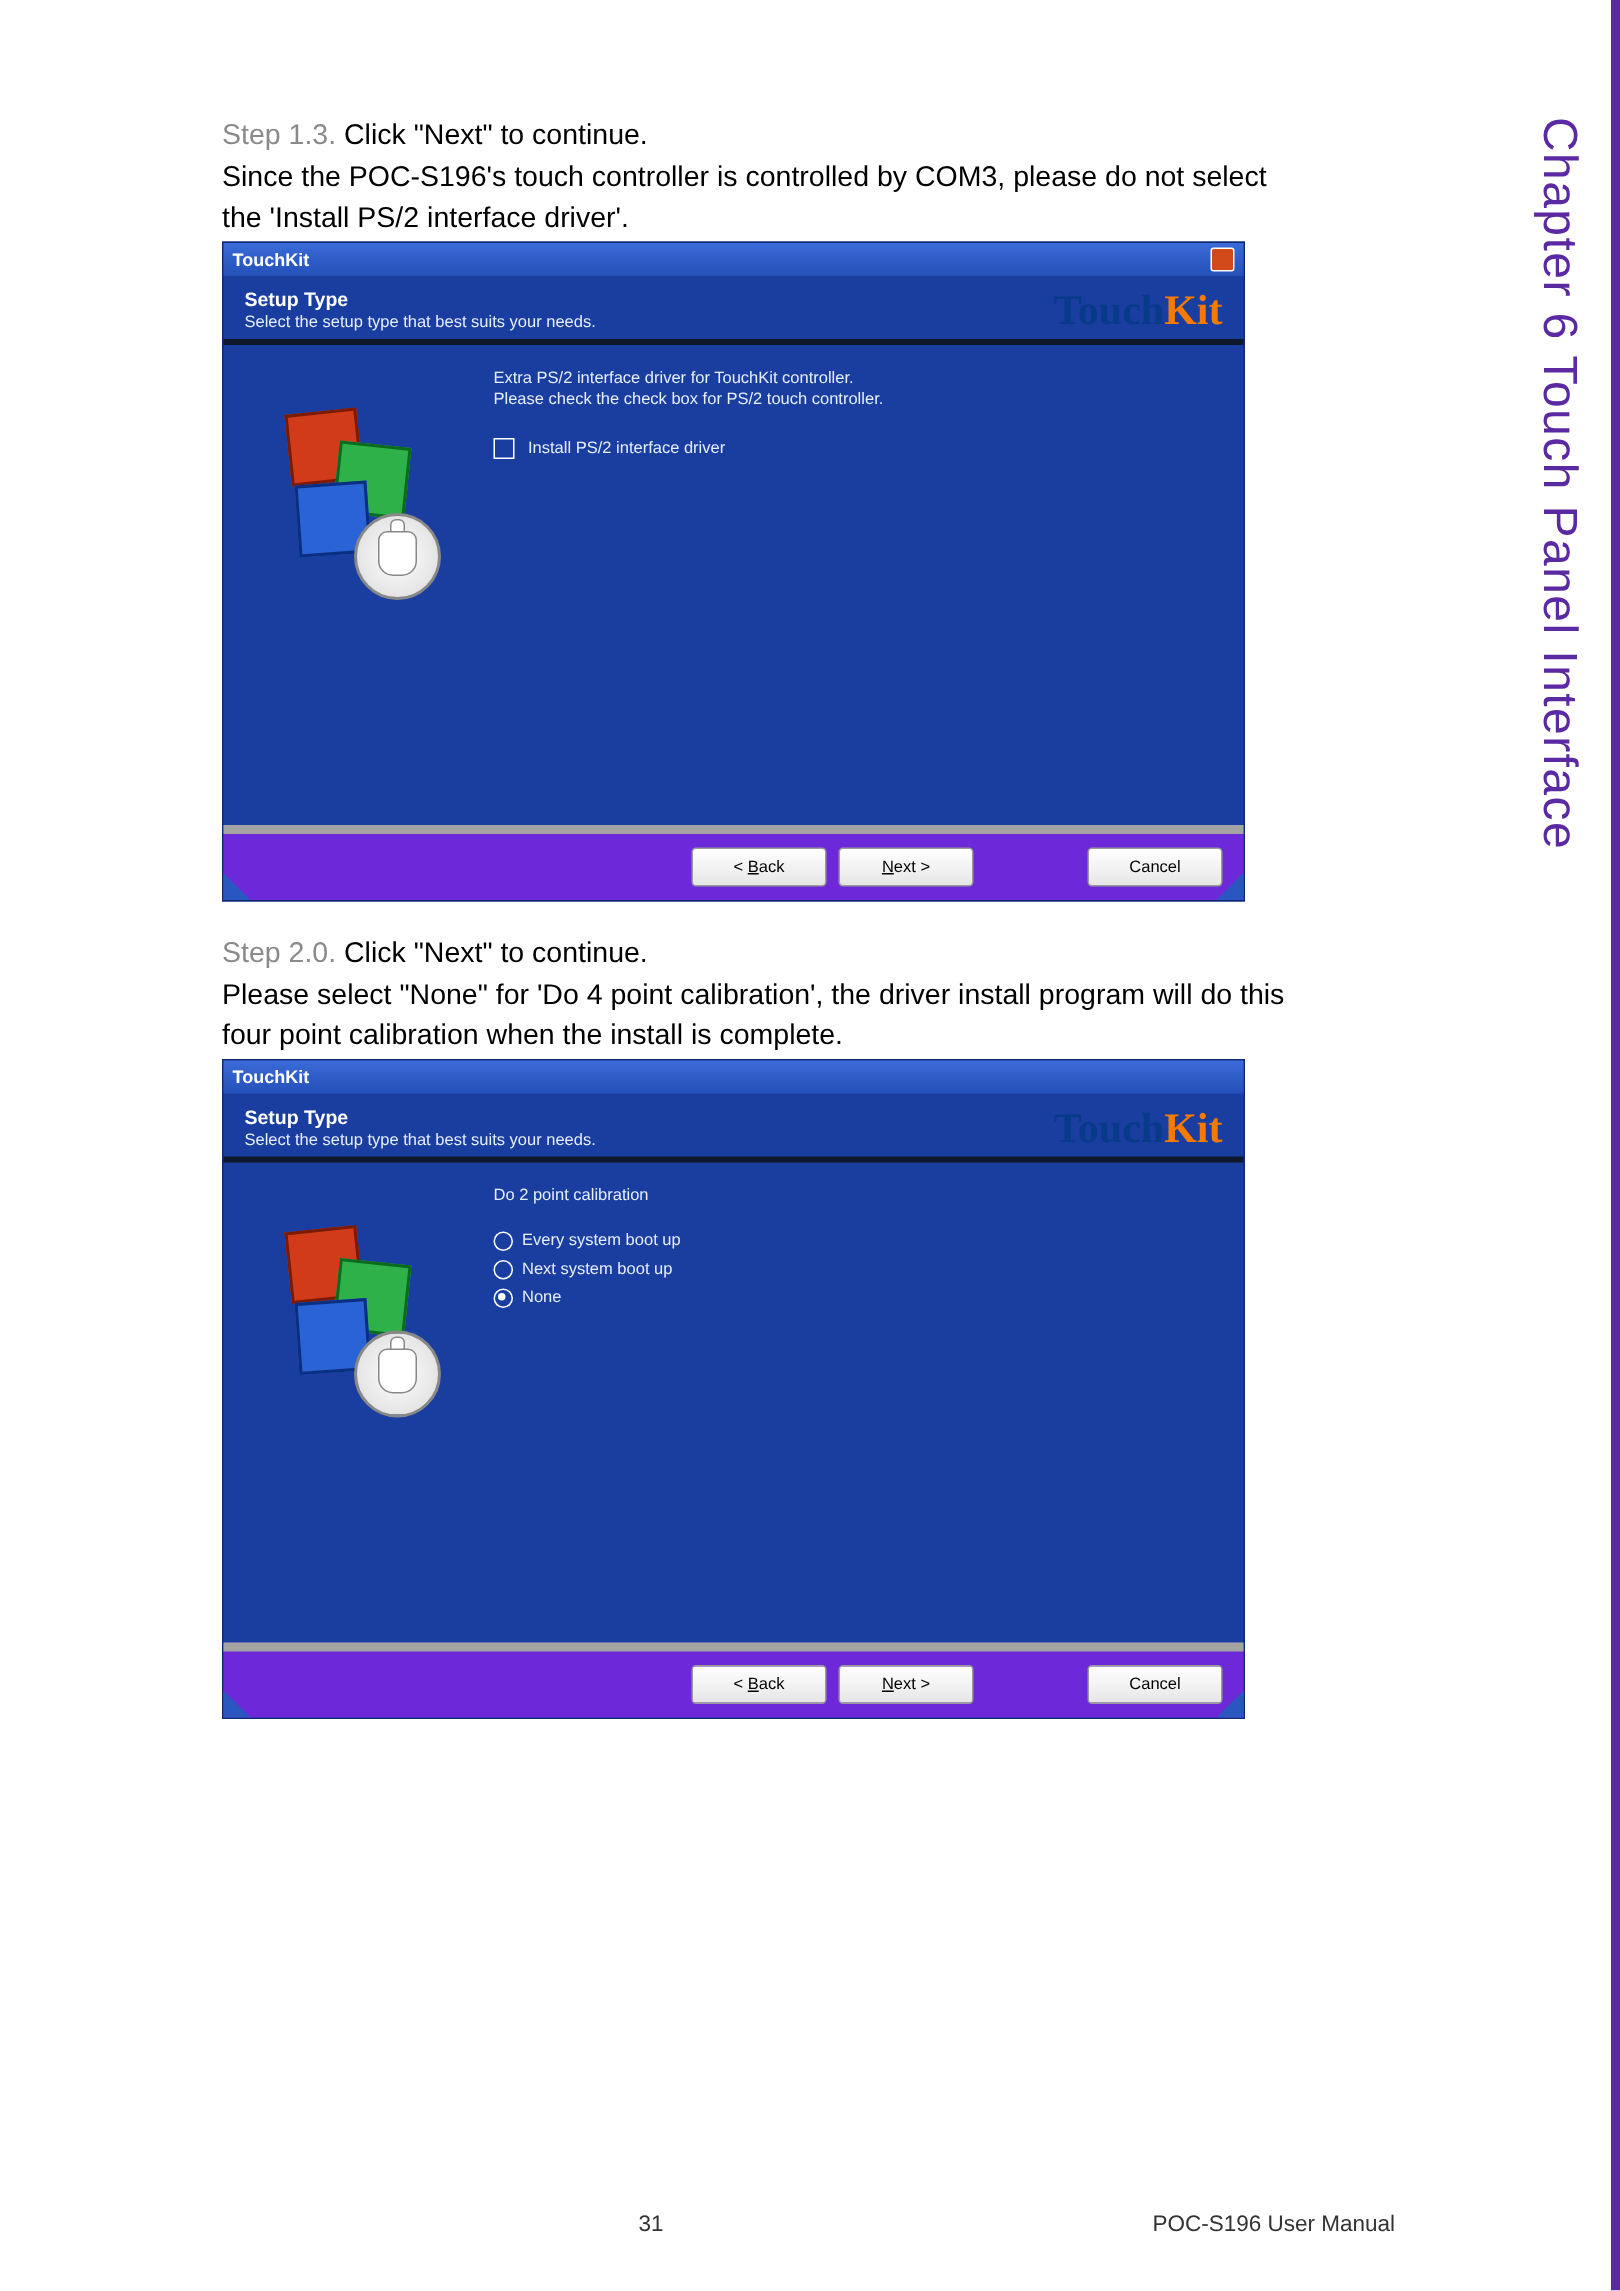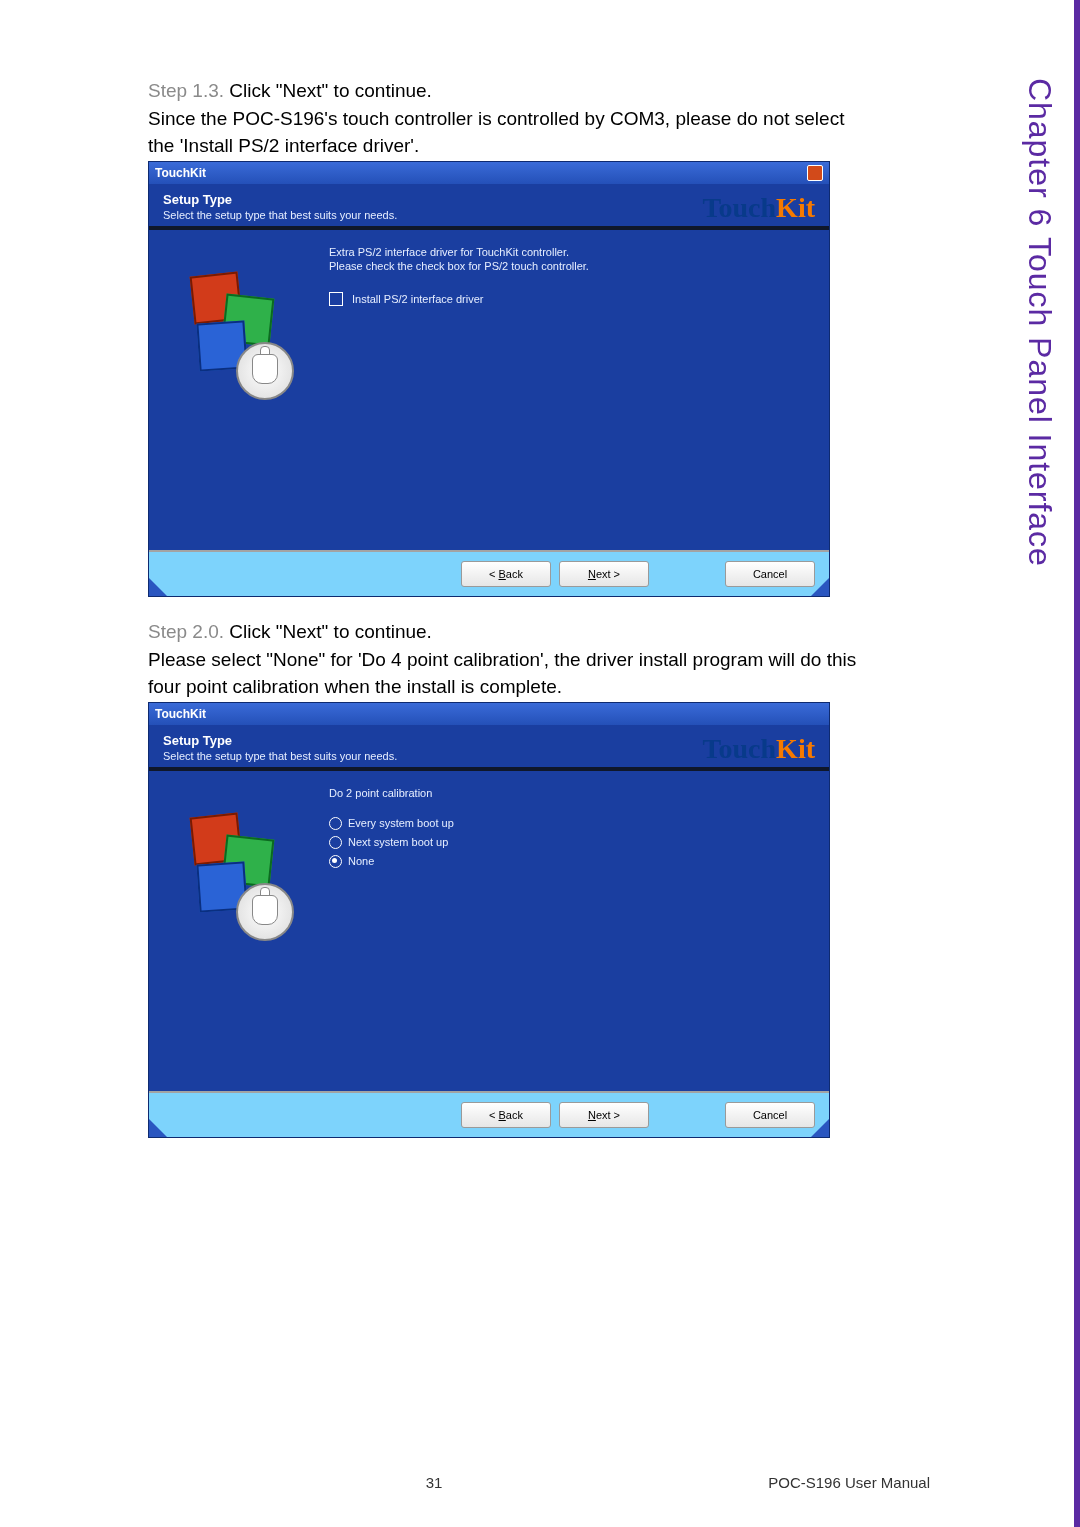--- a/index.html
+++ b/index.html
@@ -26,21 +26,21 @@
   .dlg-body{display:flex;min-height:320px}
   .dlg-side{width:180px;display:flex;align-items:flex-start;justify-content:center;padding-top:40px}
   .dlg-main{flex:1;padding:16px 24px 16px 0;font-size:11px;color:#e6eeff}
   .dlg-main .info-line{margin-bottom:2px}
   .chk-row{display:flex;align-items:center;margin-top:20px;gap:9px}
   .chk{width:12px;height:12px;border:1px solid #fff;background:#1a3ea0}
   .radio-group{margin-top:18px}
   .radio-row{display:flex;align-items:center;gap:6px;margin:6px 0;font-size:11px}
   .radio{width:11px;height:11px;border:1px solid #fff;border-radius:50%;background:#1a3ea0;position:relative;flex:0 0 auto}
   .radio.sel::after{content:"";position:absolute;left:2px;top:2px;width:5px;height:5px;border-radius:50%;background:#fff}
-  .dlg-footer{height:44px;background:#7dd3fc;border-top:2px solid #a3a3a3;display:flex;align-items:center;justify-content:center;gap:8px;padding:0 14px;position:relative}
+  .dlg-footer{height:44px;background:#6d28d9;border-top:6px solid #a3a3a3;display:flex;align-items:center;justify-content:center;gap:8px;padding:0 14px;position:relative}
   .dlg-footer .btn{width:88px;height:24px;font-size:11px;border:1px solid #9a9a9a;background:linear-gradient(#fff,#e6e6e6);border-radius:3px;color:#000;display:flex;align-items:center;justify-content:center}
   .dlg-footer .spacer{flex:1}
   .dlg-footer .corner-l{position:absolute;left:0;bottom:0;width:0;height:0;border-left:18px solid #2a56c0;border-top:18px solid transparent}
   .dlg-footer .corner-r{position:absolute;right:0;bottom:0;width:0;height:0;border-right:18px solid #2a56c0;border-top:18px solid transparent}
   .wizard-icon{width:110px;height:120px;position:relative}
   .wizard-icon .sq1{position:absolute;left:8px;top:4px;width:44px;height:44px;background:#d23b1a;border:2px solid #7a1a00;transform:rotate(-6deg)}
   .wizard-icon .sq2{position:absolute;left:40px;top:26px;width:44px;height:44px;background:#2fb14a;border:2px solid #0b6a20;transform:rotate(6deg)}
   .wizard-icon .sq3{position:absolute;left:14px;top:52px;width:44px;height:44px;background:#2a63d6;border:2px solid #0a2f80;transform:rotate(-4deg)}
   .wizard-icon .hand{position:absolute;left:52px;top:72px;width:54px;height:54px;border-radius:50%;background:radial-gradient(#fff,#d9d9d9);border:2px solid #888}
   .wizard-icon .hand::after{content:"";position:absolute;left:14px;top:10px;width:24px;height:28px;background:#fff;border:1px solid #888;border-radius:6px 6px 10px 10px}

